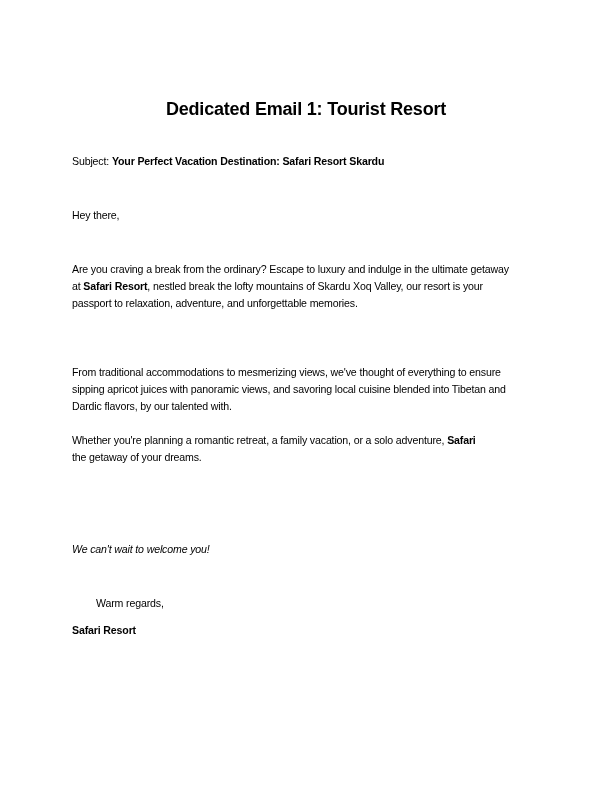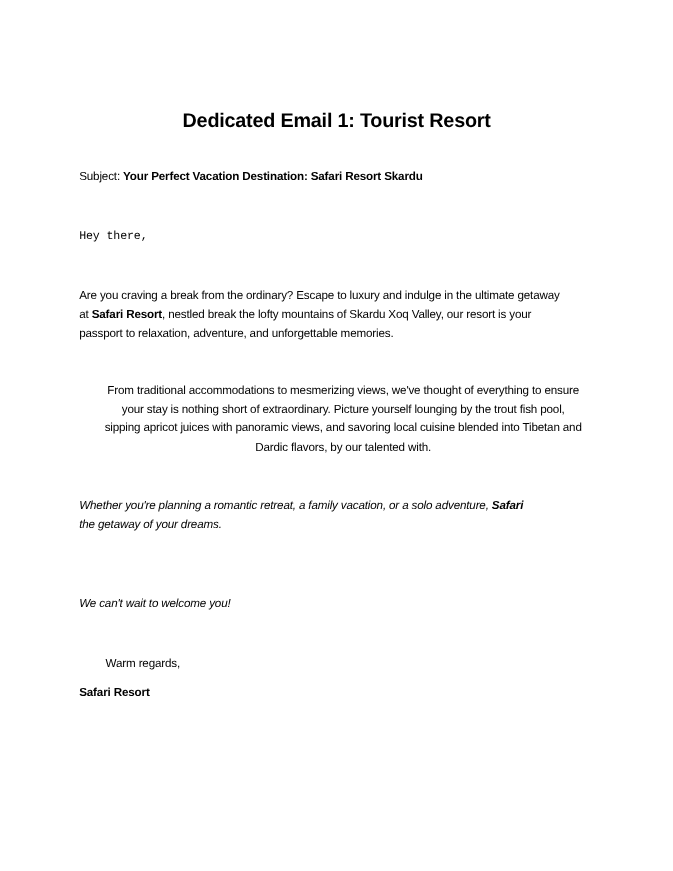--- a/index.html
+++ b/index.html
@@ -17,36 +17,35 @@
 <body>
 
 <div class="page">
 
   <div class="title">Dedicated Email 1: Tourist Resort</div>
 
   <div class="para" style="top:153px;">
     <span>Subject: </span><b>Your Perfect Vacation Destination: Safari Resort Skardu</b>
   </div>
 
-  <div class="para" style="top:207px;font-family:Liberation Mono, monospace;">Hey there,</div>
+  <div class="para" style="top:207px;">Hey there,</div>
 
   <div class="para" style="top:261px;">
     <span class="line">Are you craving a break from the ordinary? Escape to luxury and indulge in the ultimate getaway</span>
     <span class="line"><span>at </span><b>Safari Resort</b><span>, nestled break the lofty mountains of Skardu Xoq Valley, our resort is your</span></span>
     <span class="line">passport to relaxation, adventure, and unforgettable memories.</span>
   </div>
 
-  <div class="para" style="top:347px;text-align:center;">
+  <div class="para" style="top:364px;">
     <span class="line">From traditional accommodations to mesmerizing views, we've thought of everything to ensure</span>
-    <span class="line">your stay is nothing short of extraordinary. Picture yourself lounging by the trout fish pool,</span>
     <span class="line">sipping apricot juices with panoramic views, and savoring local cuisine blended into Tibetan and</span>
     <span class="line">Dardic flavors, by our talented with.</span>
   </div>
 
-  <div class="para" style="top:452px;font-style:italic;">
+  <div class="para" style="top:432px;">
     <span class="line"><span>Whether you're planning a romantic retreat, a family vacation, or a solo adventure, </span><b>Safari</b></span>
     <span class="line">the getaway of your dreams.</span>
   </div>
 
   <div class="para" style="top:541px;font-style:italic;">We can't wait to welcome you!</div>
 
   <div class="para" style="top:595px;margin-left:24px;">Warm regards,</div>
 
   <div class="para" style="top:622px;">
     <b>Safari Resort</b>

